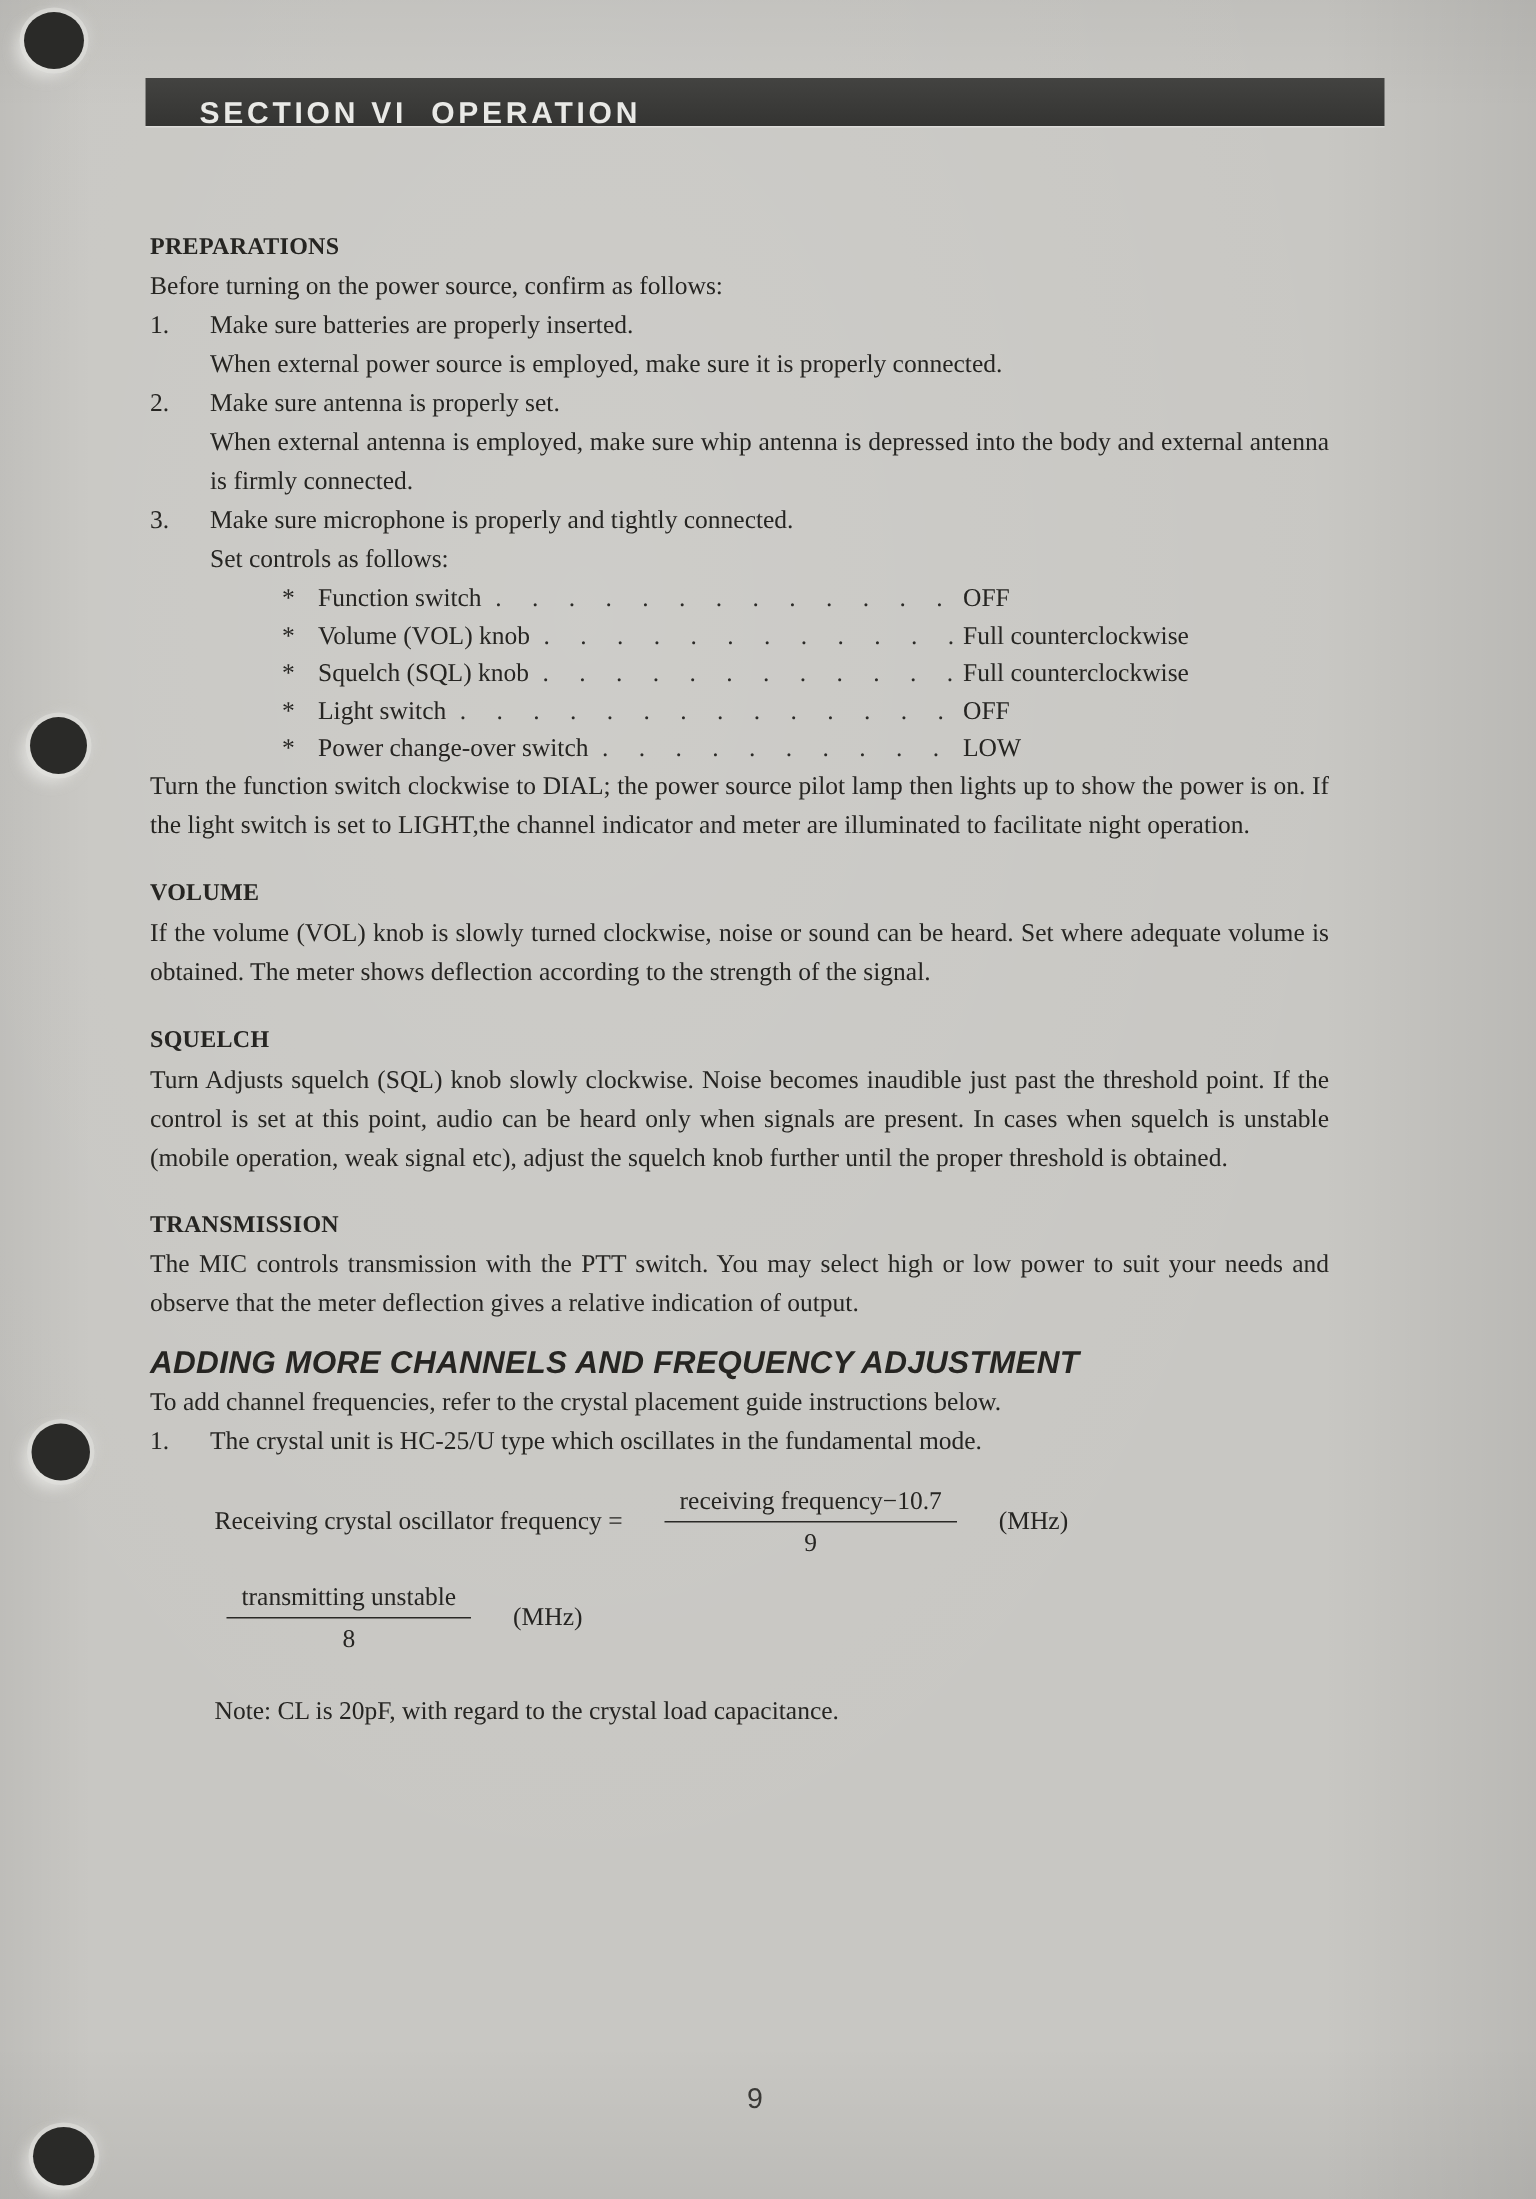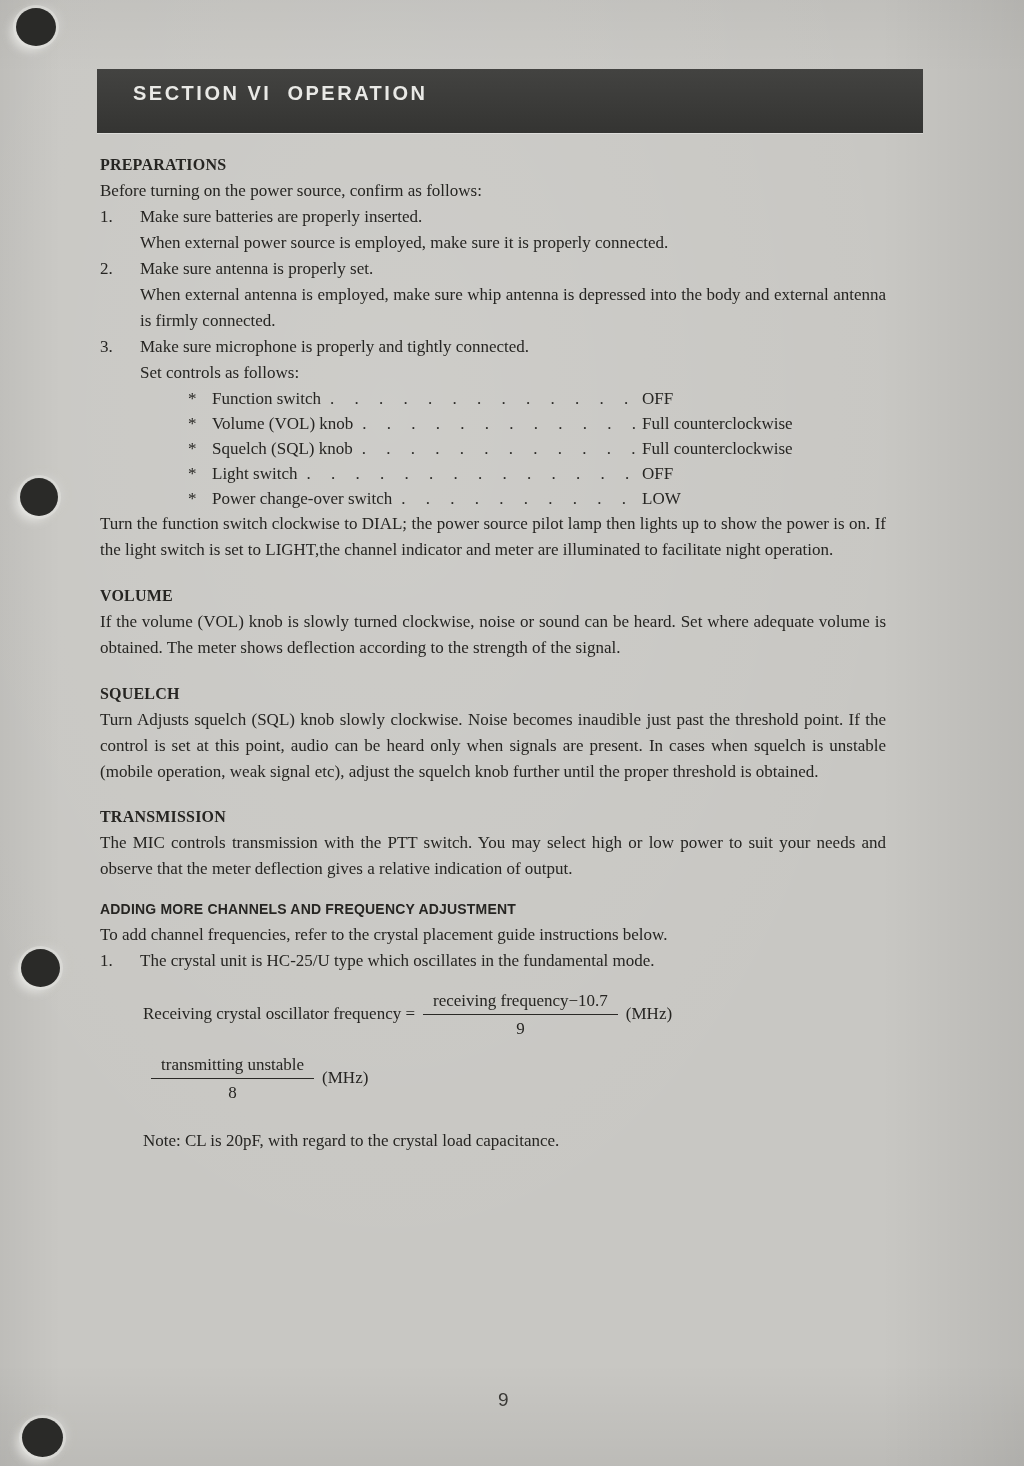--- a/index.html
+++ b/index.html
@@ -22,43 +22,42 @@
     background-color:#2a2a28;
     box-shadow: 0 0 0 3px rgba(225,225,222,0.55), -5px 5px 10px rgba(234,234,231,0.8), 4px -3px 8px rgba(214,214,211,0.6);
   }
   .hole1{left:16px;top:8px;width:40px;height:38px;}
   .hole2{left:20px;top:478px;width:38px;height:38px;}
   .hole3{left:21px;top:949px;width:39px;height:38px;}
   .hole4{left:22px;top:1418px;width:41px;height:39px;}
 
   
   .section-bar{
-    position:absolute;left:97px;top:52px;width:826px;height:64px;
+    position:absolute;left:97px;top:52px;width:826px;height:32px;
     background:linear-gradient(180deg,#434341 0%,#3a3a38 60%,#343432 100%);
     box-shadow:0 1px 0 rgba(255,255,255,0.35);
-    margin-top:17px;
   }
   .section-bar span{
     display:block;line-height:48px;padding-left:36px;
     font-family:"Liberation Sans","DejaVu Sans",sans-serif;
     font-weight:bold;font-size:20px;letter-spacing:2.5px;color:#e9e9e6;
     white-space:pre;
   }
 
   
   .content{
     position:absolute;left:100px;top:0;width:786px;padding-top:152px;
     font-size:17px;line-height:26px;
   }
   .h-serif{
     font-weight:bold;font-size:16px;letter-spacing:0.2px;line-height:26px;
   }
   .h-sans{
     font-family:"Liberation Sans","DejaVu Sans",sans-serif;
-    font-weight:bold;font-size:14px;letter-spacing:0.2px;line-height:26px;
+    font-weight:bold;font-size:21px;letter-spacing:0.2px;line-height:26px;font-style:italic;
   }
   .para{ text-align:justify; }
   .sect{ margin-top:19px; }
   .sect-tight{ margin-top:14px; }
 
   .num-item{display:flex;}
   .num-item .n{width:40px;flex:0 0 40px;}
   .num-item .t{flex:1;text-align:justify;}
   .cont-ind{padding-left:40px;text-align:justify;}
 
@@ -67,21 +66,21 @@
   .ctl .b{width:24px;flex:0 0 24px;}
   .ctl .left{display:flex;width:428px;flex:0 0 428px;overflow:hidden;}
   .ctl .lbl{white-space:nowrap;}
   .ctl .leader{
     flex:1;overflow:hidden;white-space:nowrap;letter-spacing:8px;
     padding-left:9px;color:#2c2b28;
   }
   .ctl .val{white-space:nowrap;padding-left:2px;}
 
   
-  .formula{display:flex;align-items:center;margin-left:43px;margin-top:8px;height:56px;}
+  .formula{display:flex;align-items:center;margin-left:43px;margin-top:8px;height:56px;gap:20px;}
   .frac{display:inline-block;text-align:center;margin:0 8px;line-height:25px;}
   .frac .fn{padding:0 10px 1px;border-bottom:1.6px solid #2a2926;}
   .frac .fd{padding-top:1px;}
   .note-line{margin-left:43px;margin-top:22px;}
 
   .page-num{
     position:absolute;left:498px;top:1389px;
     font-family:"Liberation Sans","DejaVu Sans",sans-serif;
     font-size:19px;color:#3a3936;
   }

